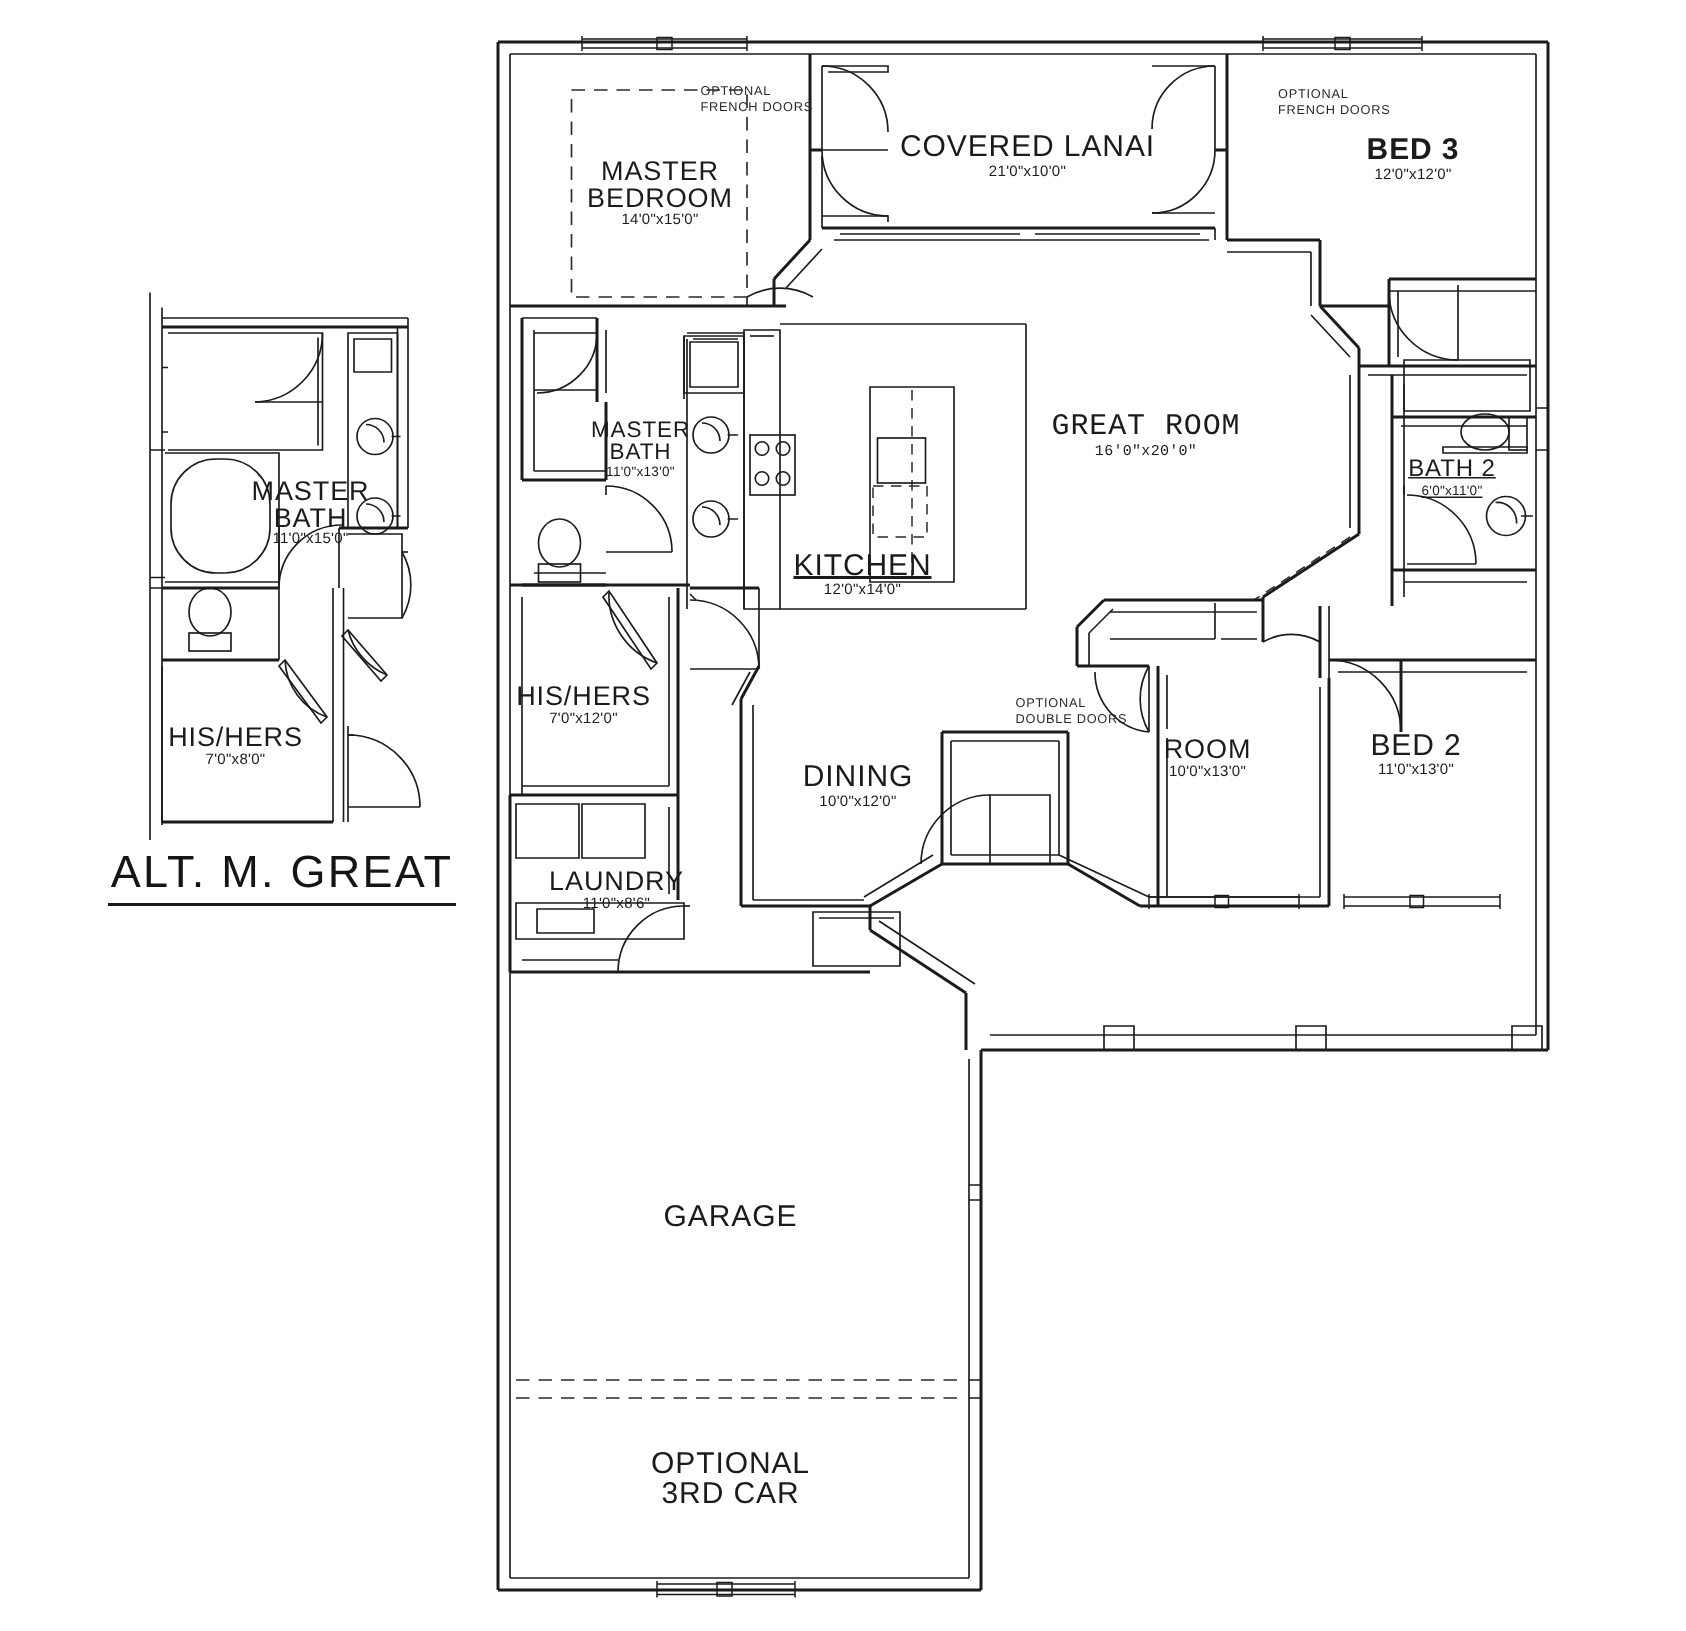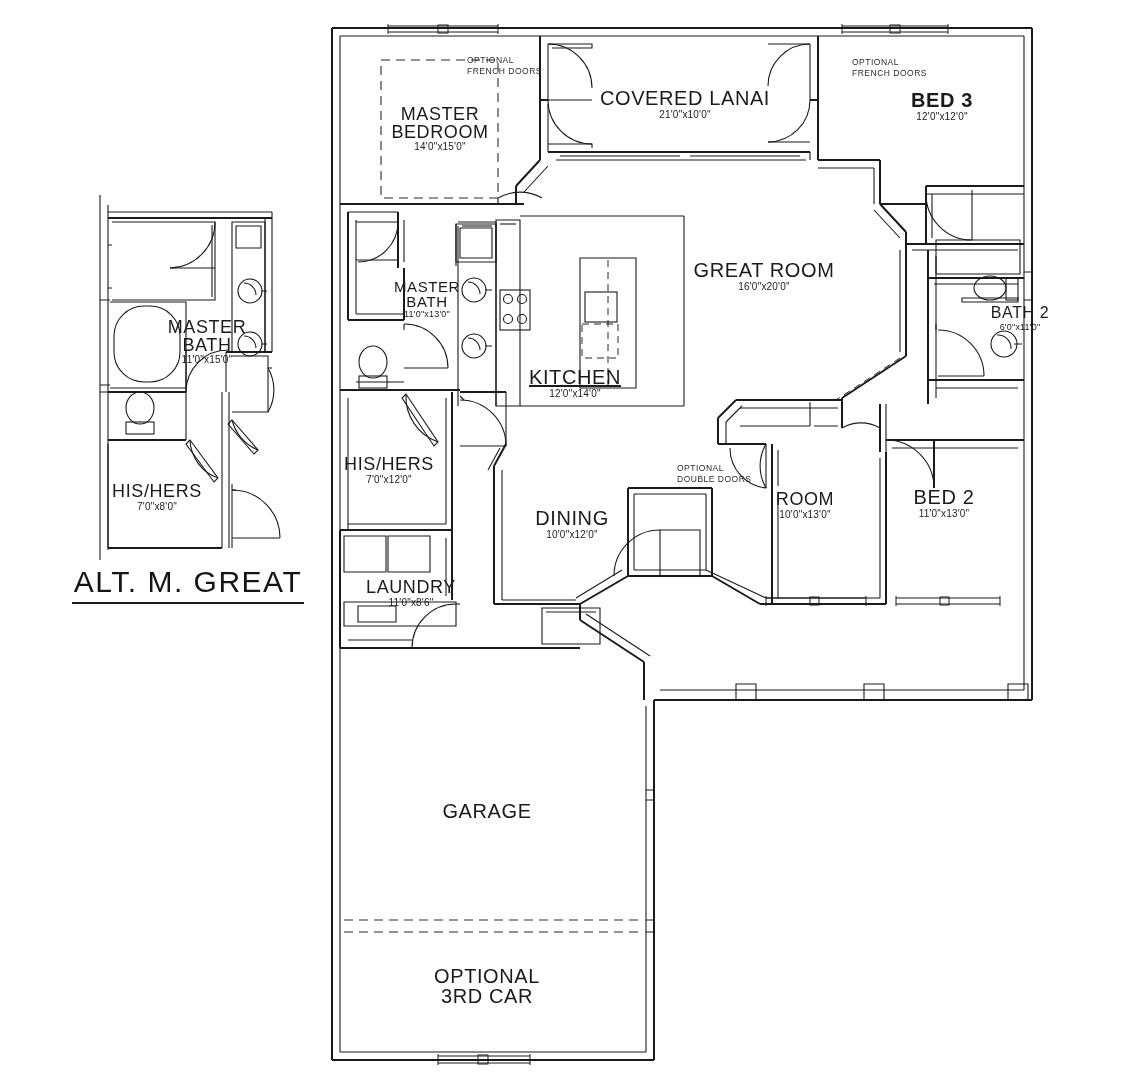--- a/index.html
+++ b/index.html
@@ -524,31 +524,31 @@
     <span class="rname" style="font-size:20px;font-weight:bold;">BED 3</span>
     <span class="rdim">12'0"x12'0"</span>
   </div>
 
   <div class="room-label two-line" style="left:427px; top:279px;">
     <span class="rname" style="font-size:15px;">MASTER</span>
     <span class="rname" style="font-size:15px;">BATH</span>
     <span class="rdim" style="font-size:9px;">11'0"x13'0"</span>
   </div>
 
-  <div class="room-label" style="left:764px; top:260px;">
+  <div class="room-label" style="left:764px; top:275px;font-family:Liberation Mono, monospace;">
     <span class="rname" style="font-size:20px;">GREAT ROOM</span>
     <span class="rdim">16'0"x20'0"</span>
   </div>
 
   <div class="room-label" style="left:575px; top:367px;">
     <span class="rname" style="font-size:20px;text-decoration:underline;">KITCHEN</span>
     <span class="rdim">12'0"x14'0"</span>
   </div>
 
-  <div class="room-label" style="left:1020px; top:305px;">
+  <div class="room-label" style="left:968px; top:305px;text-decoration:underline;">
     <span class="rname" style="font-size:16px;">BATH 2</span>
     <span class="rdim" style="font-size:9px;">6'0"x11'0"</span>
   </div>
 
   <div class="room-label" style="left:389px; top:455px;">
     <span class="rname">HIS/HERS</span>
     <span class="rdim">7'0"x12'0"</span>
   </div>
 
   <div class="room-label" style="left:572px; top:508px;">

